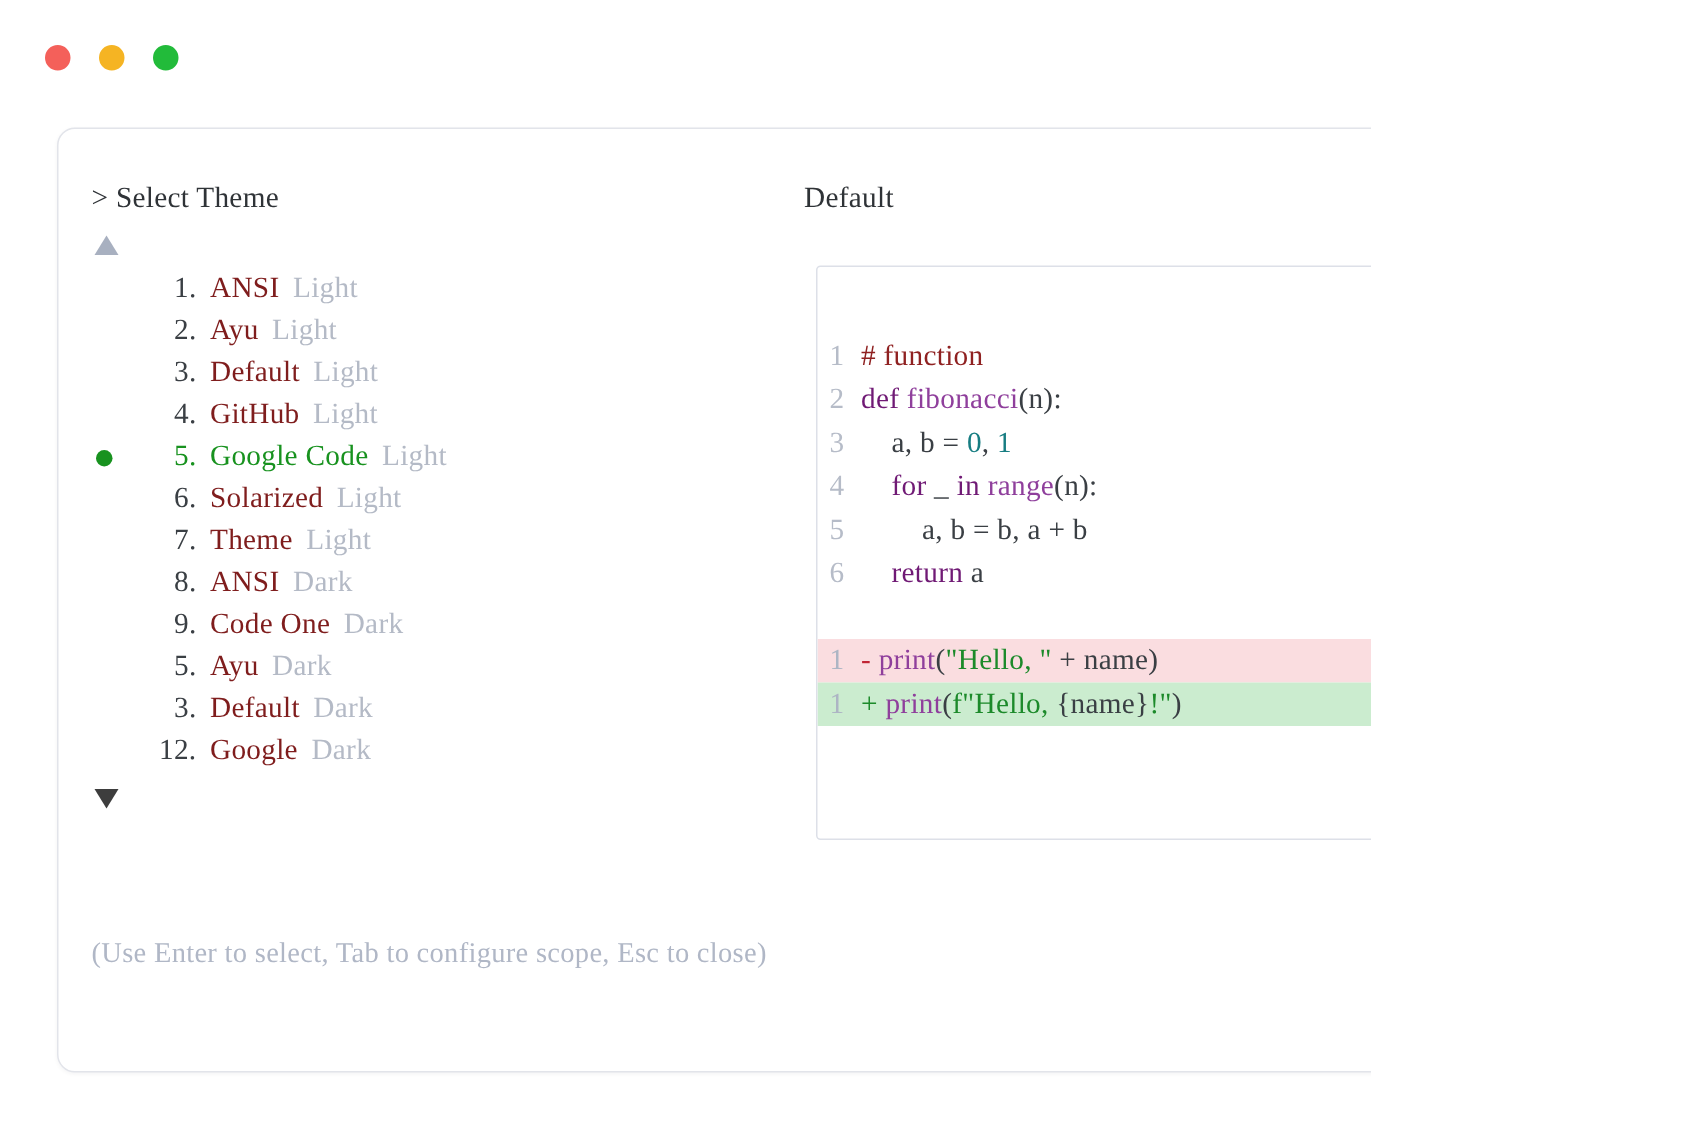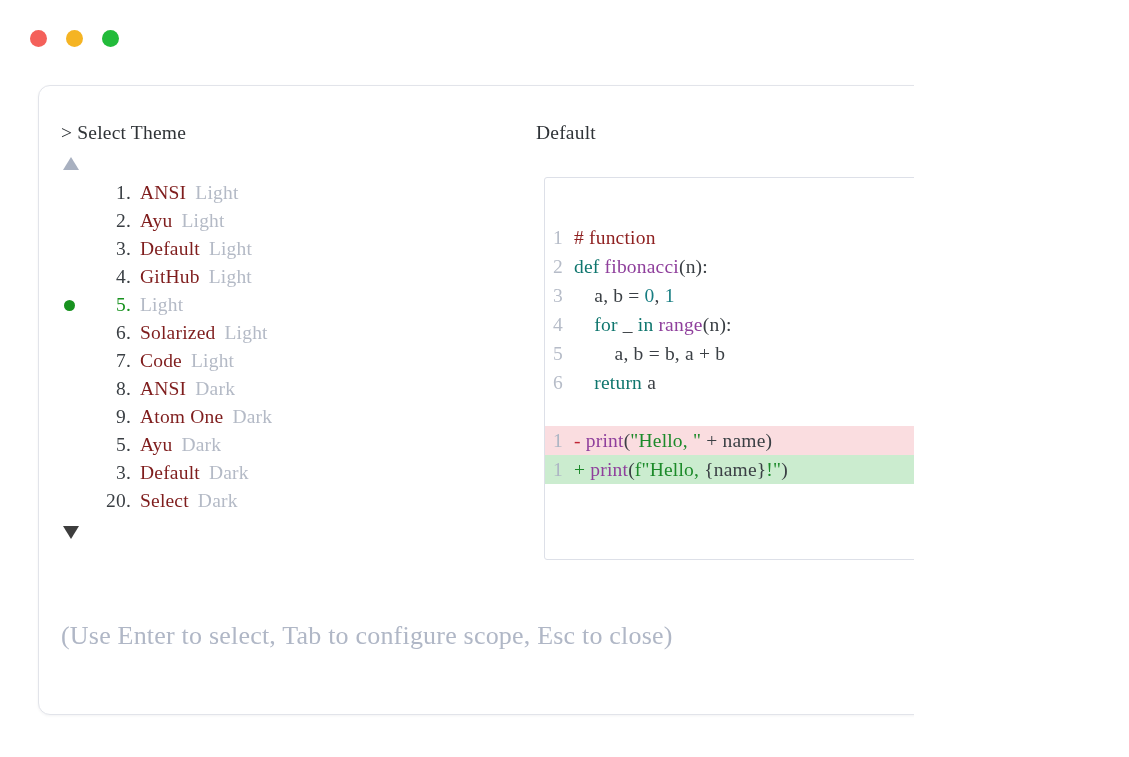--- a/index.html
+++ b/index.html
@@ -127,21 +127,21 @@
   .theme-row.selected .row-index,
   .theme-row.selected .row-dot,
   .theme-row.selected .row-name { color: #18921f; }
   .theme-row.selected .row-variant { color: #b4bac6; }
 
   
   .hint {
     position: absolute;
     left: 22px;
     top: 536px;
-    font-size: 26px;
+    font-size: 19px;
     line-height: 28px;
     color: #b0b7c6;
     white-space: pre;
     letter-spacing: 0.2px;
   }
 
   
   .preview-box {
     position: absolute;
     left: 8px;
@@ -178,21 +178,21 @@
   }
   .code-text { white-space: pre; }
 
   .code-line.del { background: #fadde0; }
   .code-line.add { background: #cbeccf; }
   .code-line.del .ln,
   .code-line.add .ln { color: #adb5c4; }
 
   
   .t-comment { color: #8f2121; }
-  .t-kw      { color: #0f766e; }
+  .t-kw      { color: #701a75; }
   .t-fn      { color: #8f3f9c; }
   .t-plain   { color: #3a3f44; }
   .t-num     { color: #177d82; }
   .t-str     { color: #1c8a2a; }
   .t-minus   { color: #c02434; }
   .t-plus    { color: #1c8a2a; }
 </style>
 </head>
 <body>
 
@@ -210,28 +210,28 @@
       <div class="col-left">
         <div class="section-title"><span class="caret">&gt;</span> <span>Select Theme</span></div>
 
         <div class="scroll-arrow arrow-up"></div>
 
         <ul class="theme-list" id="theme-list">
             <li class="theme-row"><span class="bullet-slot"></span><span class="row-index">1.</span><span class="row-name" style="padding-left: 9px;">ANSI</span><span class="row-variant">Light</span></li>
             <li class="theme-row"><span class="bullet-slot"></span><span class="row-index">2.</span><span class="row-name" style="padding-left: 9px;">Ayu</span><span class="row-variant">Light</span></li>
             <li class="theme-row"><span class="bullet-slot"></span><span class="row-index">3.</span><span class="row-name" style="padding-left: 9px;">Default</span><span class="row-variant">Light</span></li>
             <li class="theme-row"><span class="bullet-slot"></span><span class="row-index">4.</span><span class="row-name" style="padding-left: 9px;">GitHub</span><span class="row-variant">Light</span></li>
-            <li class="theme-row selected"><span class="bullet-slot"><span class="bullet"></span></span><span class="row-index">5.</span><span class="row-variant">Light</span></li>
+            <li class="theme-row selected"><span class="bullet-slot"><span class="bullet"></span></span><span class="row-index">5.</span><span class="row-name" style="padding-left: 9px;">Google Code</span><span class="row-variant">Light</span></li>
             <li class="theme-row"><span class="bullet-slot"></span><span class="row-index">6.</span><span class="row-name" style="padding-left: 9px;">Solarized</span><span class="row-variant">Light</span></li>
-            <li class="theme-row"><span class="bullet-slot"></span><span class="row-index">7.</span><span class="row-name" style="padding-left: 9px;">Code</span><span class="row-variant">Light</span></li>
+            <li class="theme-row"><span class="bullet-slot"></span><span class="row-index">7.</span><span class="row-name" style="padding-left: 9px;">Theme</span><span class="row-variant">Light</span></li>
             <li class="theme-row"><span class="bullet-slot"></span><span class="row-index">8.</span><span class="row-name" style="padding-left: 9px;">ANSI</span><span class="row-variant">Dark</span></li>
-            <li class="theme-row"><span class="bullet-slot"></span><span class="row-index">9.</span><span class="row-name" style="padding-left: 9px;">Atom One</span><span class="row-variant">Dark</span></li>
+            <li class="theme-row"><span class="bullet-slot"></span><span class="row-index">9.</span><span class="row-name" style="padding-left: 9px;">Code One</span><span class="row-variant">Dark</span></li>
             <li class="theme-row"><span class="bullet-slot"></span><span class="row-index">5.</span><span class="row-name" style="padding-left: 9px;">Ayu</span><span class="row-variant">Dark</span></li>
             <li class="theme-row"><span class="bullet-slot"></span><span class="row-index">3.</span><span class="row-name" style="padding-left: 9px;">Default</span><span class="row-variant">Dark</span></li>
-            <li class="theme-row"><span class="bullet-slot"></span><span class="row-index">20.</span><span class="row-name" style="padding-left: 9px;">Select</span><span class="row-variant">Dark</span></li>
+            <li class="theme-row"><span class="bullet-slot"></span><span class="row-index">12.</span><span class="row-name" style="padding-left: 9px;">Google</span><span class="row-variant">Dark</span></li>
           </ul>
 
         <div class="scroll-arrow arrow-down"></div>
       </div>
 
       <div class="hint">(Use Enter to select, Tab to configure scope, Esc to close)</div>
 
       <div class="col-right">
         <div class="section-title">Default</div>
         <div class="preview-box">

